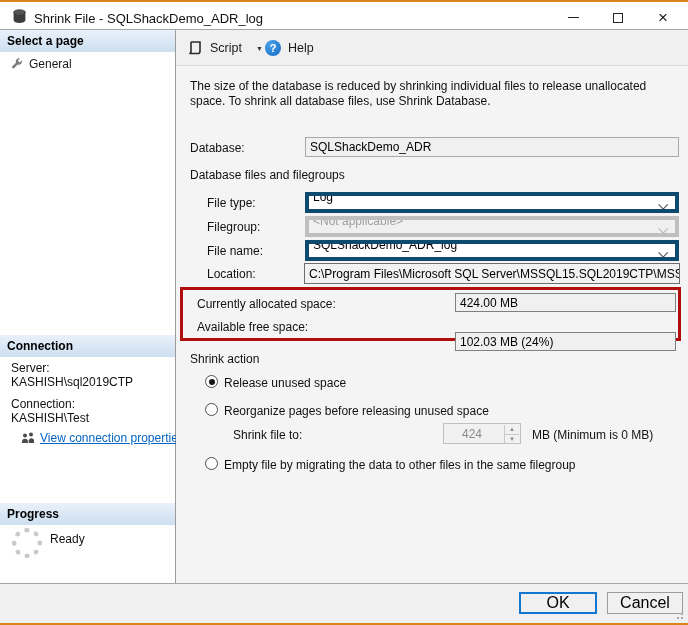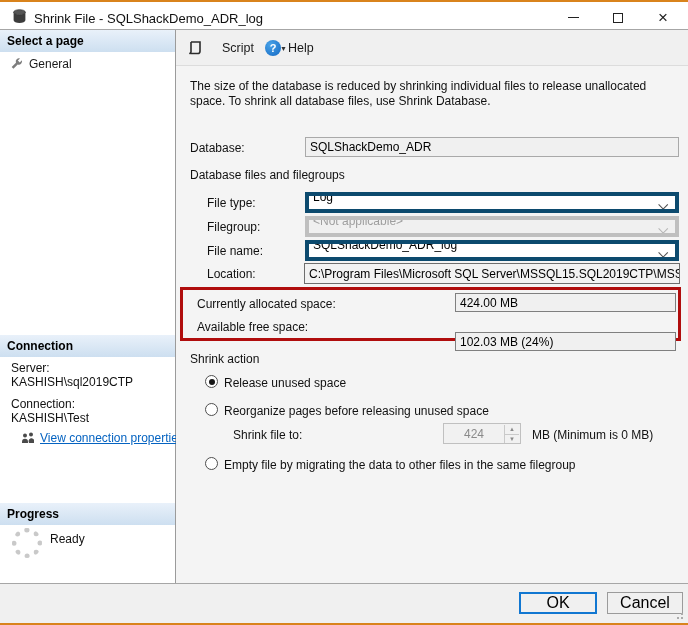--- a/index.html
+++ b/index.html
@@ -79,22 +79,22 @@
     border:3px solid #B00D0D; pointer-events:none;
   }
 
   .radio { width:13px; height:13px; border:1px solid #4e4e4e; border-radius:50%; background:#fff;
            display:flex; align-items:center; justify-content:center; }
   .radio .dot { width:6px; height:6px; border-radius:50%; background:#161616; display:none; }
   .radio.checked .dot { display:block; }
 
   .spinner {
     background:#f1f1f1; border:1px solid #c0c0c0; color:#8a8a8a;
-    display:flex; align-items:center; justify-content:flex-end;
-    padding-right:36px;
+    display:flex; align-items:center; justify-content:center;
+    padding-right:20px;
   }
   .spin-btns { position:absolute; right:1px; top:1px; width:15px; height:18px;
     border-left:1px solid #c9c9c9; display:flex; flex-direction:column; }
   .spin-btn { flex:1; display:flex; align-items:center; justify-content:center;
     font-size:6px; color:#8a8a8a; background:#f1f1f1; }
   .spin-btn.up { border-bottom:1px solid #c9c9c9; }
 
   
   .footer-sep { left:0; top:583px; width:688px; height:1px; background:#a6a6a6; }
   .footer { left:0; top:584px; width:688px; height:39px; background:#f0f0f0; }
@@ -168,21 +168,21 @@
 </div>
 
 <div class="abs side-header" style="top:503px;">
   <span>Progress</span>
 </div>
 <div class="abs progress-ring" style="left:12px; top:528px;"></div>
 <div class="abs lbl" style="left:50px; top:532px;">Ready</div>
 
 <div class="abs main"></div>
 <div class="abs toolbar"></div>
-<div class="abs" style="left:187px; top:38px; display:flex; align-items:center; height:20px;gap:12px;">
+<div class="abs" style="left:187px; top:38px; display:flex; align-items:center; height:20px;">
   <span style="display:inline-flex; margin-right:7px;">
     <svg width="16" height="16" viewBox="0 0 16 16">
       <path d="M4 2 h9 v9.2 a2.3 2.3 0 0 1-2.3 2.3 H3.2" fill="none" stroke="#2c2c2c" stroke-width="1.6"></path>
       <path d="M4 2 v10 a1.8 1.8 0 0 1-1.8 1.5" fill="none" stroke="#2c2c2c" stroke-width="1.6"></path>
     </svg>
   </span>
   <span class="tb-label">Script</span>
   <span class="dd-arrow" style="margin-left:14px;">▼</span>
 </div>
 <div class="abs" style="left:265px; top:38px; display:flex; align-items:center; height:20px;">

